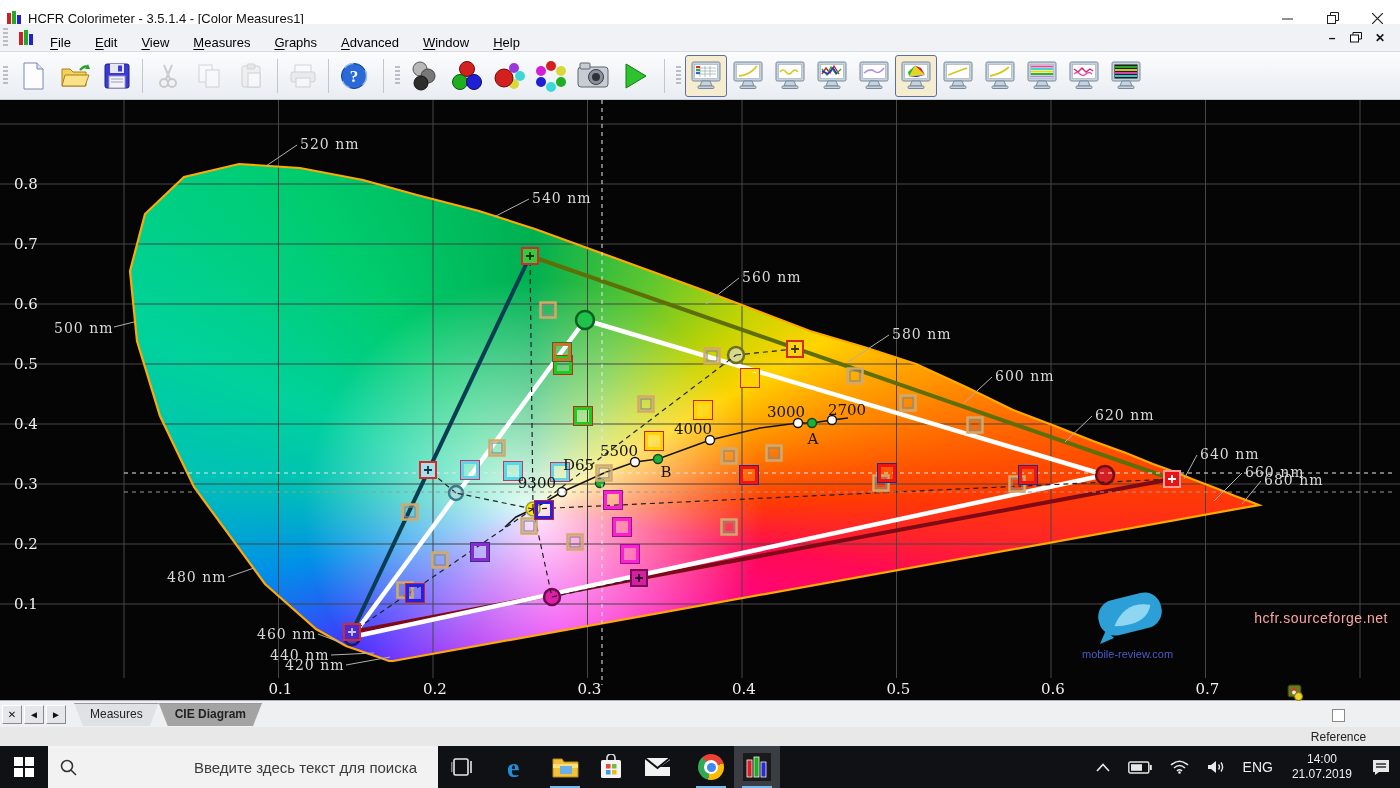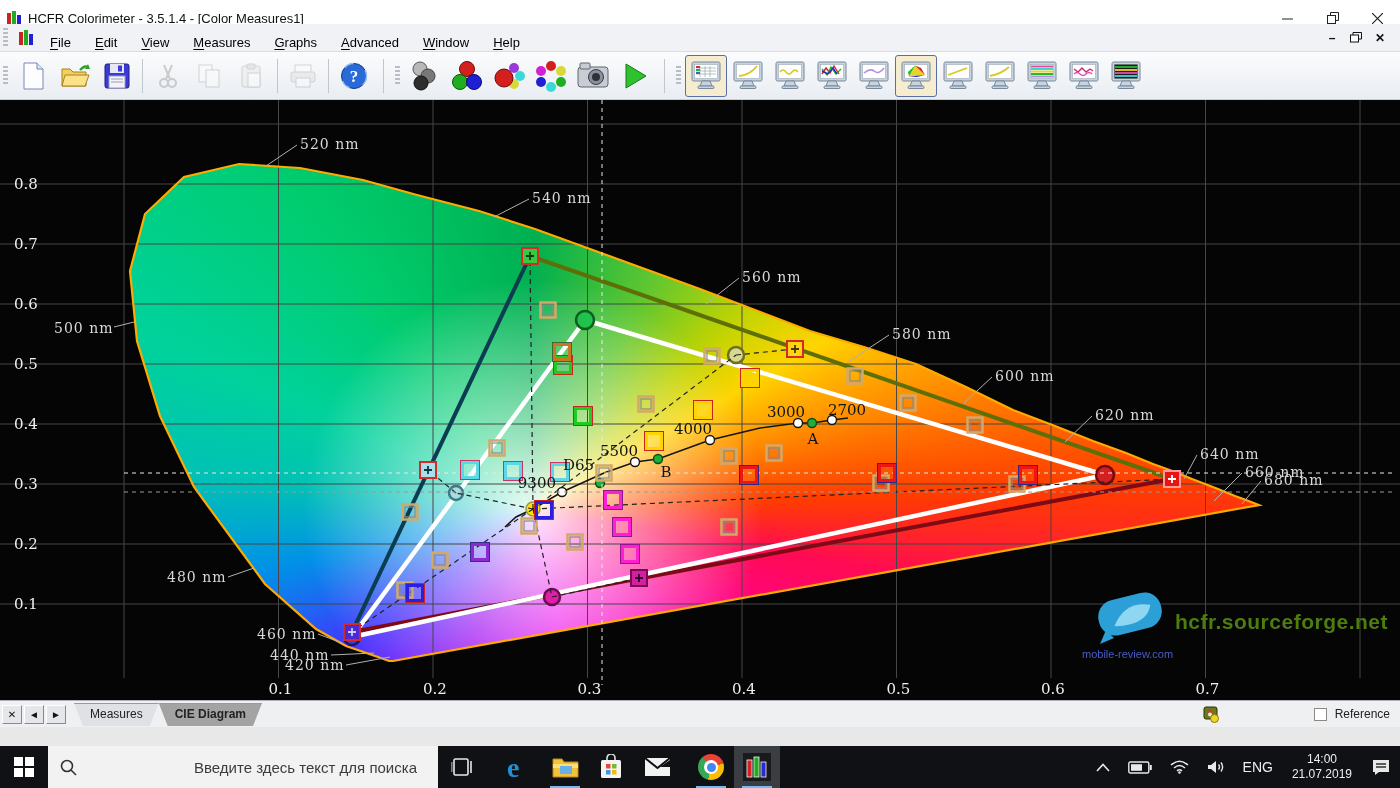--- a/index.html
+++ b/index.html
@@ -53,35 +53,35 @@
         #ff3c00 88deg, #ff0a55 100deg, #ff00a8 128deg, #ee00ee 168deg,
         #9900f2 205deg, #4433ff 233deg, #0090e8 257deg, #00c2b4 276deg,
         #00d29c 294deg, #00cc6e 324deg, #00b050 360deg);
     clip-path: polygon(393px 561px,389px 561px,378px 557px,346px 546px,316px 529px,265px 484px,
       194px 387px,160px 316px,137px 241px,130px 171px,145px 114px,184px 77px,239px 64px,
       300px 68px,363px 80px,417px 95px,479px 111px,535px 129px,590px 149px,645px 169px,
       700px 189px,755px 210px,810px 231px,864px 247px,916px 264px,966px 287px,1013px 310px,
       1055px 326px,1093px 341px,1126px 353px,1153px 364px,1175px 372px,1192px 379px,
       1218px 389px,1235px 396px,1246px 400px,1259px 405px); }
   .chart svg.overlay { position:absolute; inset:0; }
-  .wm-hcfr { position:absolute; right:12px; top:510px; font-size:21px; font-weight:bold;
-    color:#4d7c0f; letter-spacing:.5px; }
+  .wm-hcfr { position:absolute; right:12px; top:510px; font-size:14px; font-weight:normal;
+    color:#fca5a5; letter-spacing:.5px; }
   .wm-mr-text { position:absolute; left:1082px; top:548px; font-size:11px; color:#4a5cc8; }
 
   
   .tabbar { position:absolute; top:700px; left:0; right:0; height:27px; background:#eef0f2;
     border-top:1px solid #aeb2b8; display:flex; align-items:center; }
   .nav-btn { width:20px; height:19px; margin-left:2px; background:#e4e6e9;
     border:1px solid; border-color:#fff #8a8a8a #8a8a8a #fff; font-size:10px; color:#111;
     display:flex; align-items:center; justify-content:center; }
   .tab { height:23px; margin-top:1px; padding:3px 16px 0 16px; font-size:12px; color:#222;
     background:#dfe1e4; clip-path:polygon(0 0,100% 0,calc(100% - 9px) 100%,9px 100%);
     border-top:1px solid #9a9a9a; }
   .tab.active { background:#a3a3a3; font-weight:bold; }
-  .tab-right { margin-left:auto; display:flex; align-items:center; gap:8px; padding-right:10px; }
+  .tab-right { margin-left:auto; display:flex; align-items:center; gap:8px; padding-right:10px;flex-direction:column; }
   .checkbox { width:13px; height:13px; background:#fff; border:1px solid #8a8a8a; }
   .ref-label { font-size:12px; color:#222; }
 
   
   .statusbar { position:absolute; top:727px; left:0; right:0; height:19px; background:#eef0f2;
     display:flex; align-items:center; font-size:12px; color:#222; }
   .status-text { padding-left:6px; }
   .status-cells { margin-left:auto; display:flex; gap:2px; padding-right:2px; }
   .scell { height:15px; border:1px solid; border-color:#9a9a9a #fff #fff #9a9a9a; background:#eef0f2; }
 

